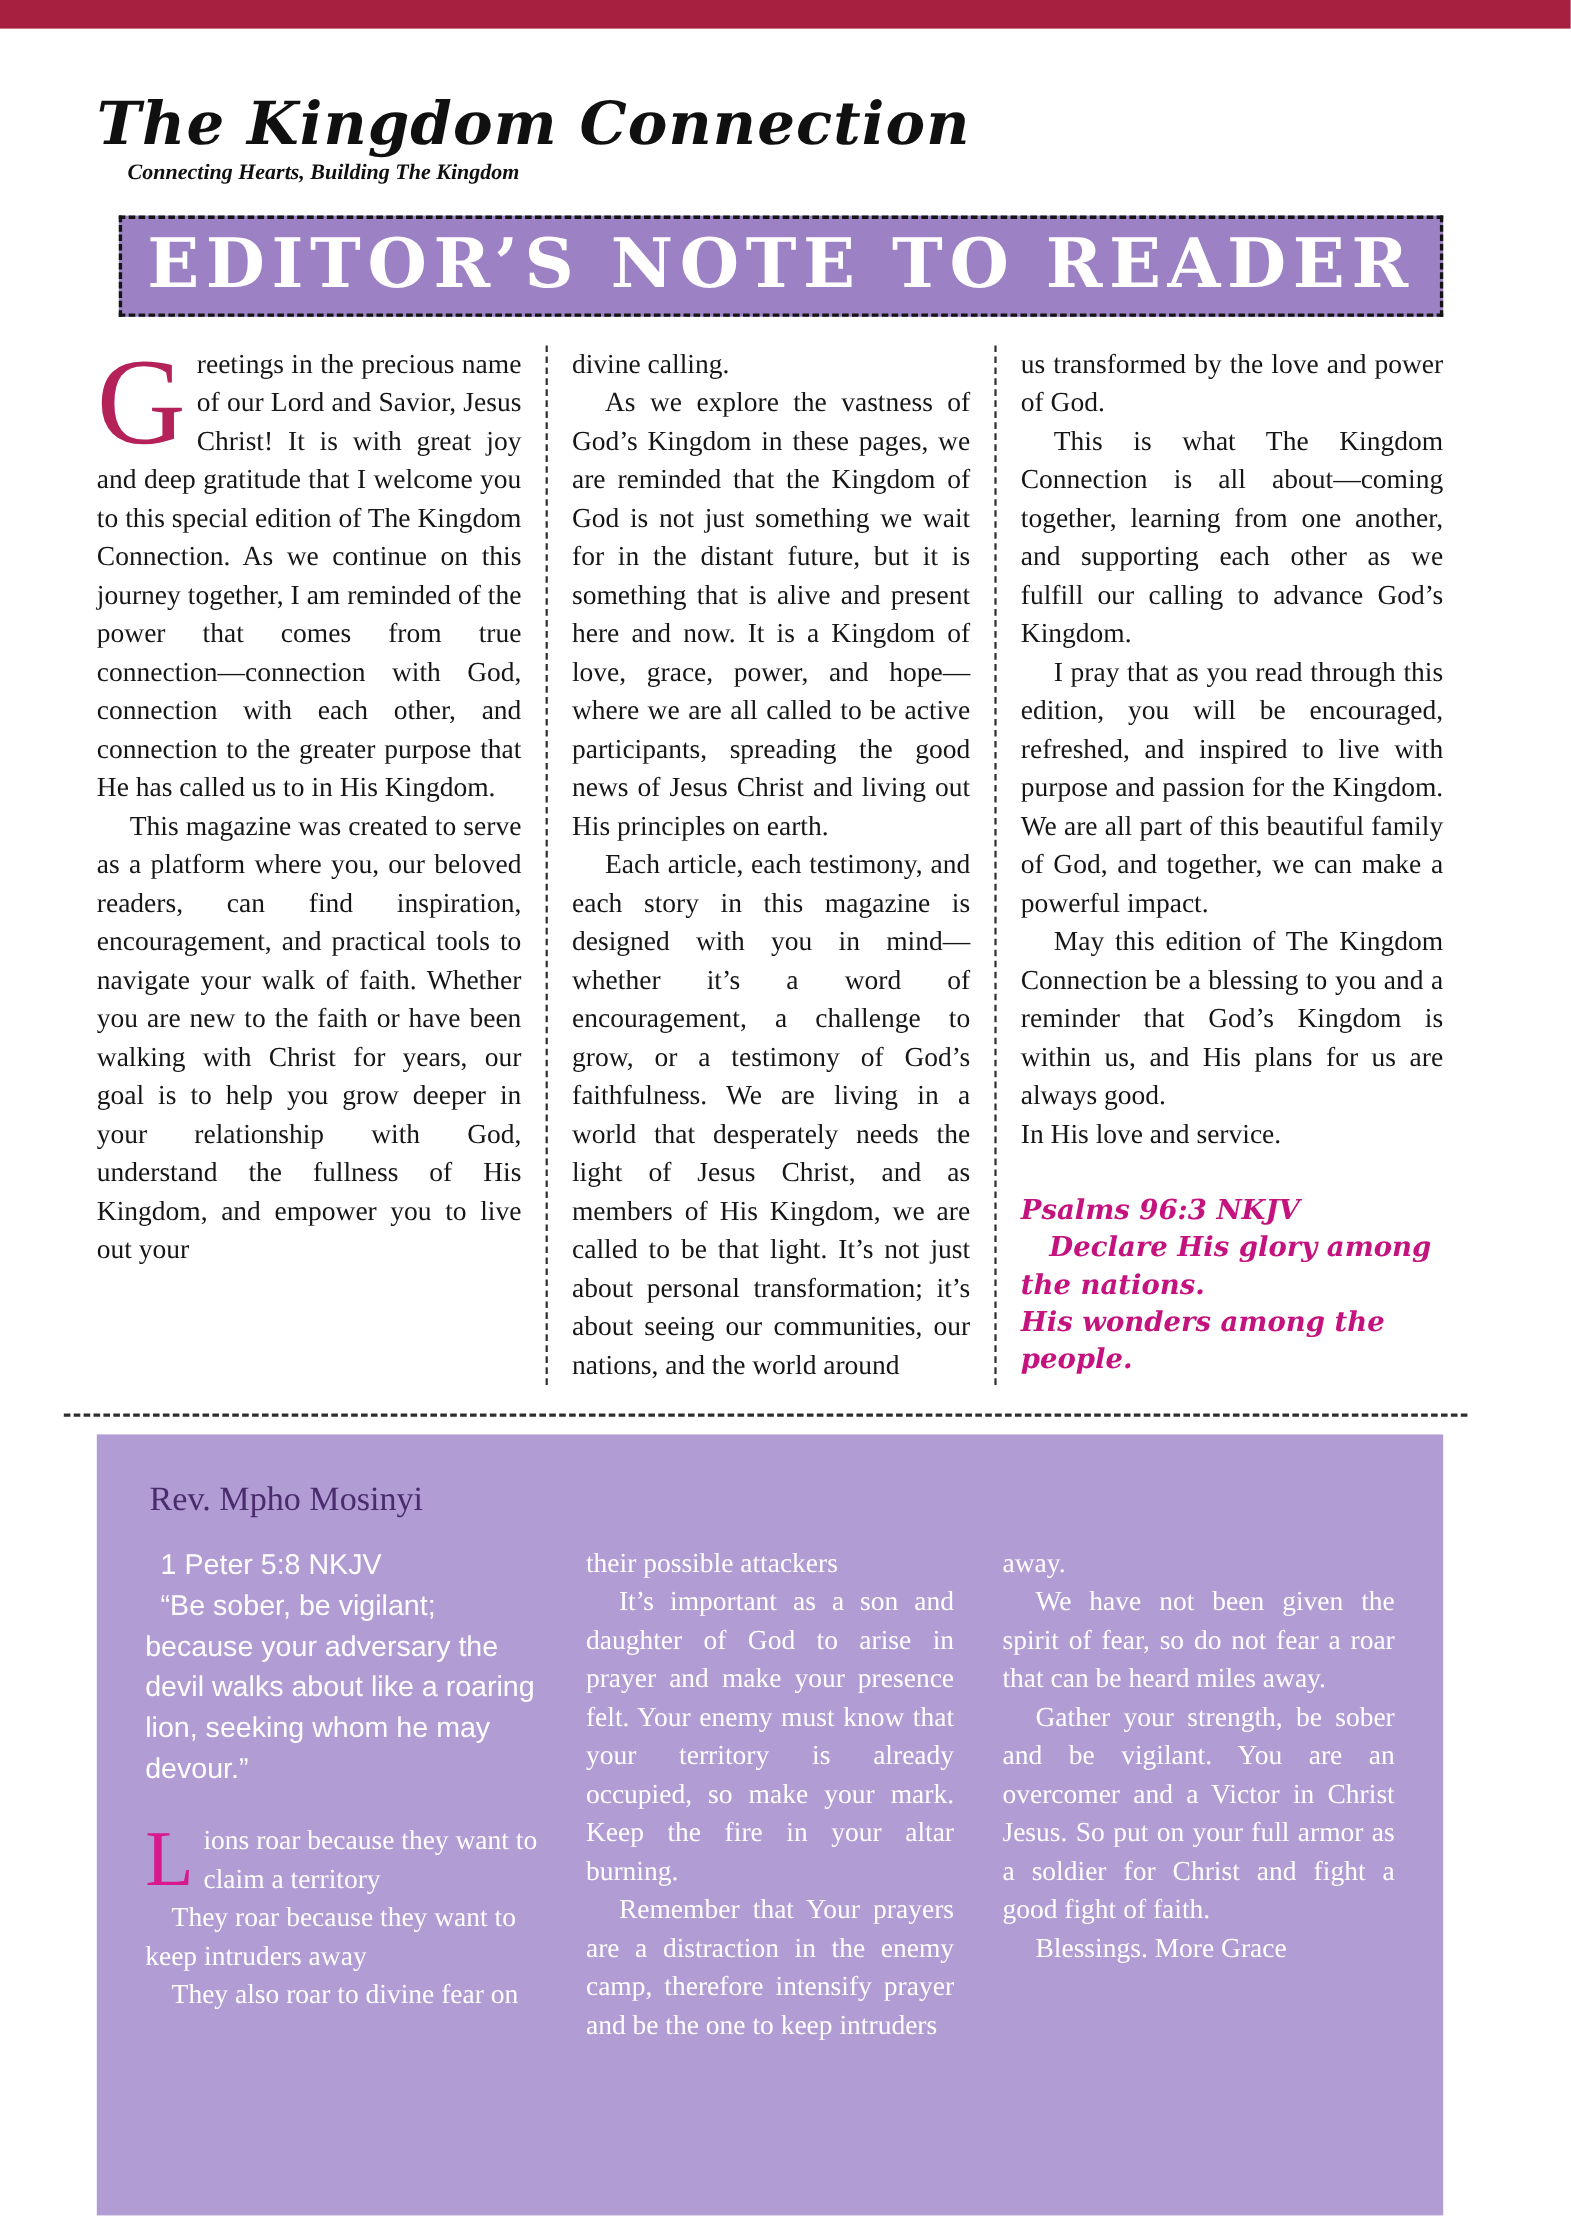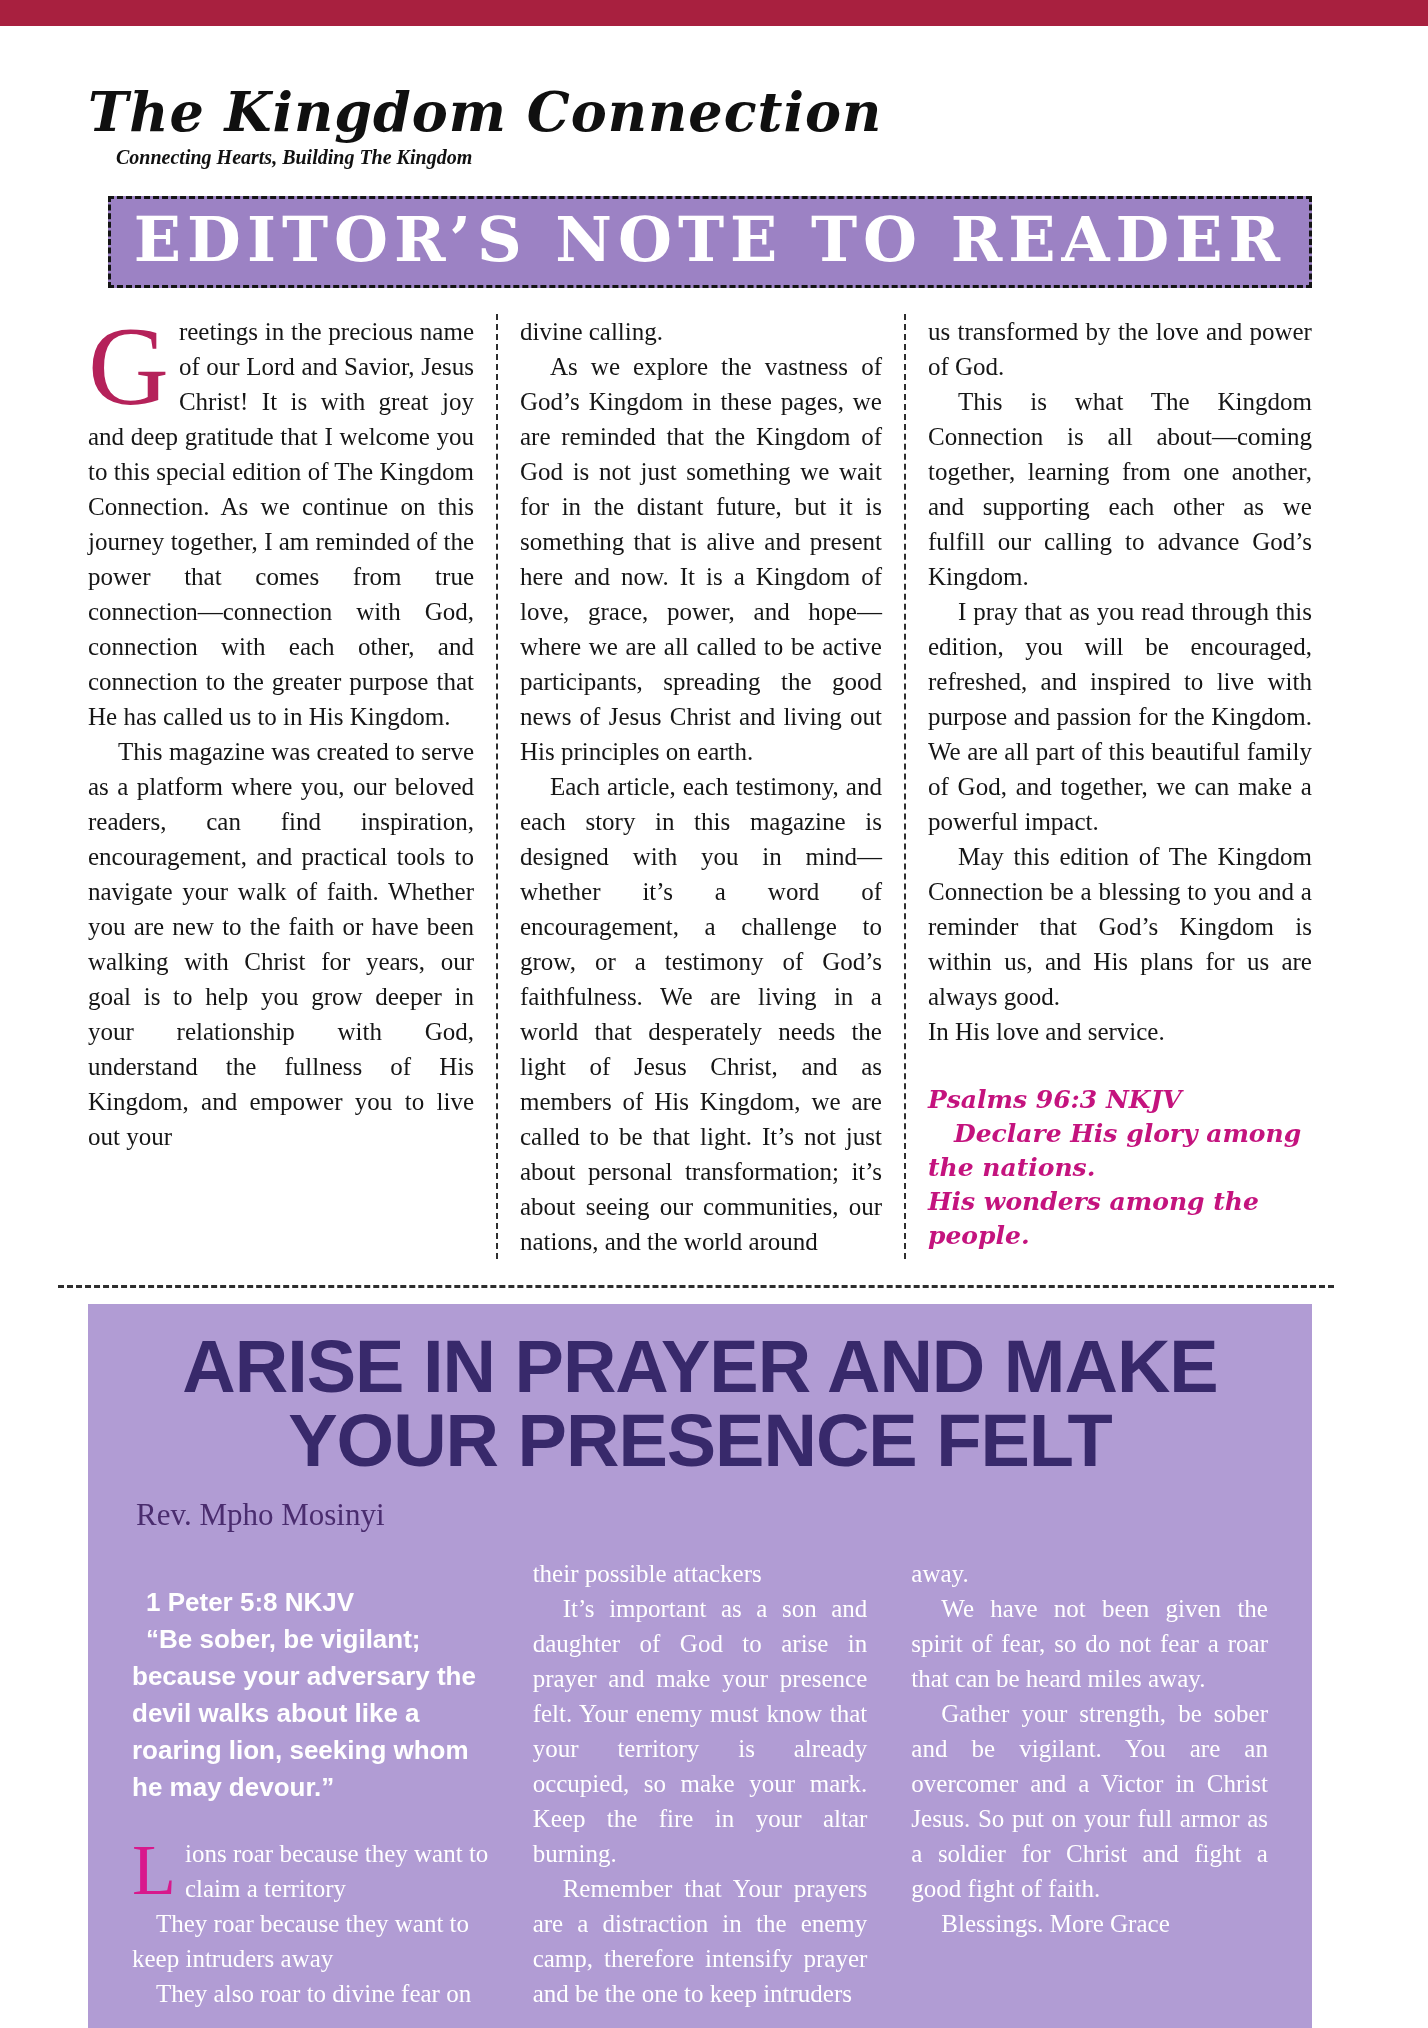--- a/index.html
+++ b/index.html
@@ -86,22 +86,22 @@
     font-size:74px;line-height:74px;letter-spacing:-1px;
   }
   .arise-title .tline{display:block;}
   .arise-author{
     font-family:"Liberation Serif",serif;font-size:31px;line-height:38px;
     color:var(--author-purple);margin:18px 0 22px 4px;text-align:left;
   }
   .arise-cols .acol{line-height:35px;}
   .acol-left{text-align:left;}
   .scripture{
-    font-family:"Liberation Sans",sans-serif;font-weight:700;
-    font-size:26px;line-height:37px;color:var(--text-light);text-align:left;margin-top:28px;
+    font-family:"Liberation Sans",sans-serif;font-weight:400;
+    font-size:26px;line-height:37px;color:var(--text-light);text-align:left;
   }
   .scripture-ref{text-indent:14px;}
   .scripture-text{margin:0;text-indent:14px;}
   .lions{margin-top:30px;}
   .verse{text-align:left;}
   .verse.indent{text-indent:24px;}
 </style>
 </head>
 <body>
 
@@ -143,24 +143,20 @@
         <div class="psalm-line">His wonders among the people.</div>
       </div>
     </div>
 
   </section>
 
   <div class="dashed-rule"></div>
 
   <section class="arise">
 
-    <h2 class="arise-title">
-        <span class="tline">ARISE IN PRAYER AND MAKE</span>
-        <span class="tline">YOUR PRESENCE FELT</span>
-      </h2>
 
     <div class="arise-author">Rev. Mpho Mosinyi</div>
 
     <div class="columns arise-cols">
 
       <div class="acol acol-left">
         <div class="scripture">
           <div class="scripture-ref">1 Peter 5:8 NKJV</div>
           <p class="scripture-text">“Be sober, be vigilant; because your adversary the devil walks about like a roaring lion, seeking whom he may devour.”</p>
         </div>

